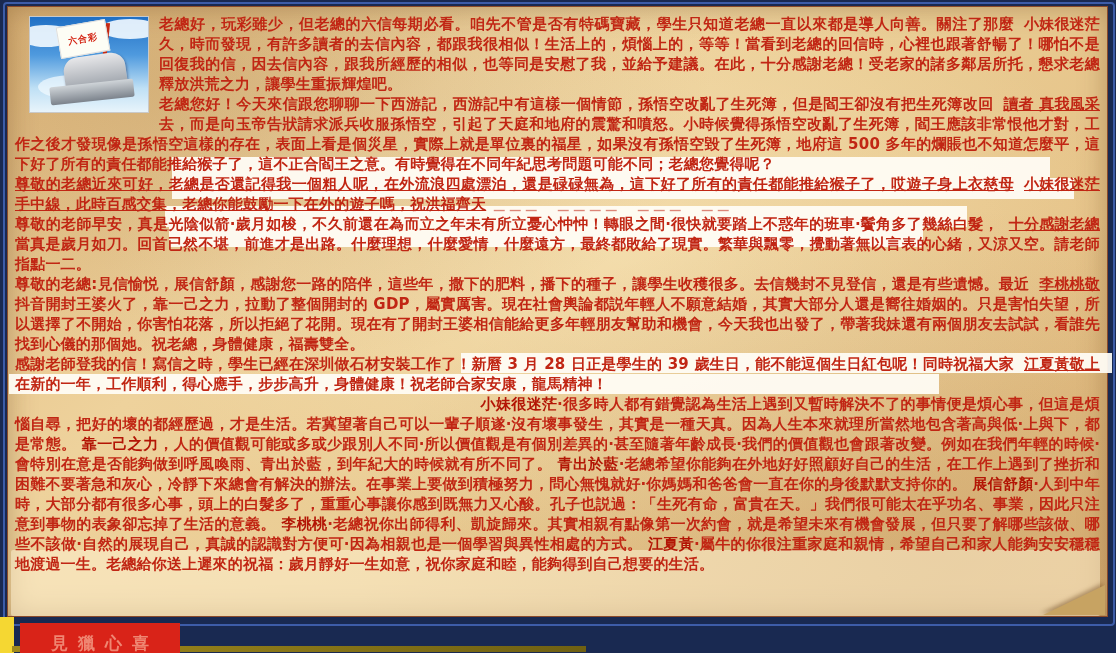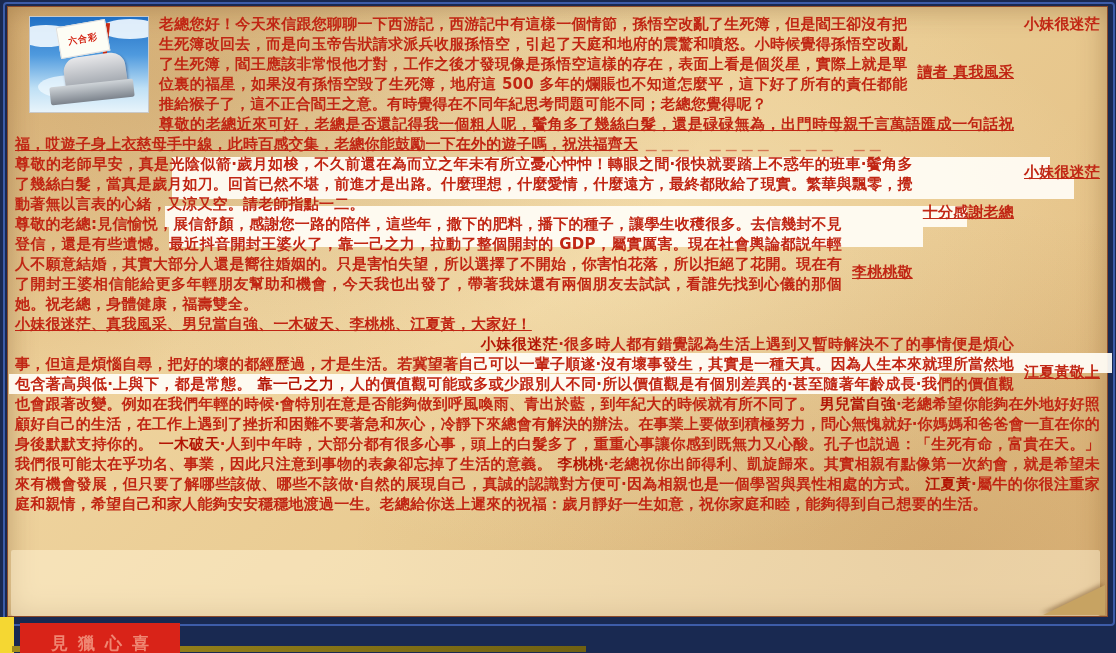--- a/index.html
+++ b/index.html
@@ -15,21 +15,21 @@
            radial-gradient(ellipse at 85% 90%, rgba(120,70,20,.15), rgba(120,70,20,0) 45%),
            radial-gradient(ellipse at 55% 40%, rgba(255,240,200,.45), rgba(255,240,200,0) 60%),
            linear-gradient(135deg,#e3bd82 0%,#eed29c 30%,#e9cb92 55%,#e2ba7e 100%);
          border:1px solid #8a4a2a;box-sizing:border-box;
          box-shadow:inset 0 0 28px rgba(90,50,10,.35);
          padding:7px 7px 0 7px;}
   .textflow{position:relative;z-index:2;color:#c12614;font-weight:700;
             font-size:15px;line-height:20px;text-align:justify;letter-spacing:.2px;}
   p.letter,p.greet,p.reply{margin:0;}
   .sig{float:right;padding-left:10px;}
-  .u{text-decoration:underline;margin-top:48px;}
+  .u{text-decoration:underline;}
   .dashes{opacity:.55;letter-spacing:1px;}
   .reply b{font-weight:900;color:#b31505;}
   .reply-indent{display:inline-block;width:460px;height:1px;}
   
   .patch{position:absolute;background:rgba(255,253,246,.93);z-index:1;}
   .patch.p1{left:164px;top:150px;width:878px;height:21px;}
   .patch.p2{left:164px;top:171px;width:902px;height:21px;}
   .patch.p3{left:157px;top:199px;width:802px;height:21px;}
   .patch.p4{left:161px;top:220px;width:754px;height:20px;}
   .patch.p5{left:453px;top:346px;width:651px;height:20px;}
@@ -92,55 +92,56 @@
         <span class="flagpole"></span>
         <span class="flag">
             <span>六合彩</span>
           </span>
         <span class="mailbox"></span>
         <span class="mailbox-base"></span>
       </span>
 
       <p class="letter">
         <span class="sig">小妹很迷茫</span>
+        <span>老總好，玩彩雖少，但老總的六信每期必看。咱先不管是否有特碼寶藏，學生只知道老總一直以來都是導人向善。關注了那麼久，時而發現，有許多讀者的去信內容，都跟我很相似！生活上的，煩惱上的，等等！當看到老總的回信時，心裡也跟著舒暢了！哪怕不是回復我的信，因去信內容，跟我所經歷的相似，也等同是安慰了我，並給予建議。在此，十分感謝老總！受老家的諸多鄰居所托，懇求老總釋放洪荒之力，讓學生重振輝煌吧。</span>
       </p>
 
       <p class="letter">
         <span class="sig u">讀者 真我風采</span>
         <span>老總您好！今天來信跟您聊聊一下西游記，西游記中有這樣一個情節，孫悟空改亂了生死簿，但是閻王卻沒有把生死簿改回去，而是向玉帝告狀請求派兵收服孫悟空，引起了天庭和地府的震驚和噴怒。小時候覺得孫悟空改亂了生死簿，閻王應該非常恨他才對，工作之後才發現像是孫悟空這樣的存在，表面上看是個災星，實際上就是單位裏的福星，如果沒有孫悟空毀了生死簿，地府這 500 多年的爛賬也不知道怎麼平，這下好了所有的責任都能推給猴子了，這不正合閻王之意。有時覺得在不同年紀思考問題可能不同；老總您覺得呢？</span>
       </p>
 
       <p class="letter">
         <span class="sig u">小妹很迷茫</span>
-        <span class="u">尊敬的老總近來可好，老總是否還記得我一個粗人呢，鬢角多了幾絲白髮，還是碌碌無為，出門時母親千言萬語匯成一句話祝福，哎遊子身上衣慈母手中線，此時百感交集，老總你能鼓勵一下在外的遊子嗎，祝洪福齊天</span>
+        <span class="u">尊敬的老總近來可好，老總是否還記得我一個粗人呢，在外流浪四處漂泊，還是碌碌無為，這下好了所有的責任都能推給猴子了，哎遊子身上衣慈母手中線，此時百感交集，老總你能鼓勵一下在外的遊子嗎，祝洪福齊天</span>
         <span class="dashes">＿＿＿　＿＿＿＿　＿＿＿　＿＿</span>
       </p>
 
       <p class="letter">
         <span class="sig u">十分感謝老總</span>
         <span>尊敬的老師早安，真是光陰似箭‧歲月如梭，不久前還在為而立之年未有所立憂心忡忡！轉眼之間‧很快就要踏上不惑年的班車‧鬢角多了幾絲白髮，當真是歲月如刀。回首已然不堪，前進才是出路。什麼理想，什麼愛情，什麼遠方，最終都敗給了現實。繁華與飄零，攪動著無以言表的心緒，又涼又空。請老師指點一二。</span>
       </p>
 
       <p class="letter">
         <span class="sig u">李桃桃敬</span>
         <span>尊敬的老總:見信愉悦，展信舒顏，感謝您一路的陪伴，這些年，撒下的肥料，播下的種子，讓學生收穫很多。去信幾封不見登信，還是有些遺憾。最近抖音開封王婆火了，靠一己之力，拉動了整個開封的 GDP，屬實厲害。現在社會輿論都説年輕人不願意結婚，其實大部分人還是嚮往婚姻的。只是害怕失望，所以選擇了不開始，你害怕花落，所以拒絕了花開。現在有了開封王婆相信能給更多年輕朋友幫助和機會，今天我也出發了，帶著我妹還有兩個朋友去試試，看誰先找到心儀的那個她。祝老總，身體健康，福壽雙全。</span>
       </p>
 
       <p class="letter">
         <span class="sig u">江夏黃敬上</span>
+        <span>感謝老師登我的信！寫信之時，學生已經在深圳做石材安裝工作了！新曆 3 月 28 日正是學生的 39 歲生日，能不能逗個生日紅包呢！同時祝福大家在新的一年，工作順利，得心應手，步步高升，身體健康！祝老師合家安康，龍馬精神！</span>
       </p>
 
-      <p class="greet u">小妹很迷茫、真我風采、男兒當自強、一木破天、李桃桃、江夏黃，大家好！</p>
 
       <p class="reply">
         <span class="reply-indent"></span>
         <b>小妹很迷茫</b><span>‧很多時人都有錯覺認為生活上遇到又暫時解決不了的事情便是煩心事，但這是煩惱自尋，把好的壞的都經歷過，才是生活。若冀望著自己可以一輩子順遂‧沒有壞事發生，其實是一種天真。因為人生本來就理所當然地包含著高與低‧上與下，都是常態。</span>
         <b>靠一己之力</b><span>，人的價值觀可能或多或少跟別人不同‧所以價值觀是有個別差異的‧甚至隨著年齡成長‧我們的價值觀也會跟著改變。例如在我們年輕的時候‧會特別在意是否能夠做到呼風喚雨、青出於藍，到年紀大的時候就有所不同了。</span>
-        <b>男兒當自強</b><span>‧老總希望你能夠在外地好好照顧好自己的生活，在工作上遇到了挫折和困難不要著急和灰心，冷靜下來總會有解決的辦法。在事業上要做到積極努力，問心無愧就好‧你媽媽和爸爸會一直在你的身後默默支持你的。</span>
-        <b>一木破天</b><span>‧人到中年時，大部分都有很多心事，頭上的白髮多了，重重心事讓你感到既無力又心酸。孔子也説過：「生死有命，富貴在天。」我們很可能太在乎功名、事業，因此只注意到事物的表象卻忘掉了生活的意義。</span>
+        <b>青出於藍</b><span>‧老總希望你能夠在外地好好照顧好自己的生活，在工作上遇到了挫折和困難不要著急和灰心，冷靜下來總會有解決的辦法。在事業上要做到積極努力，問心無愧就好‧你媽媽和爸爸會一直在你的身後默默支持你的。</span>
+        <b>展信舒顏</b><span>‧人到中年時，大部分都有很多心事，頭上的白髮多了，重重心事讓你感到既無力又心酸。孔子也説過：「生死有命，富貴在天。」我們很可能太在乎功名、事業，因此只注意到事物的表象卻忘掉了生活的意義。</span>
         <b>李桃桃</b><span>‧老總祝你出師得利、凱旋歸來。其實相親有點像第一次約會，就是希望未來有機會發展，但只要了解哪些該做、哪些不該做‧自然的展現自己，真誠的認識對方便可‧因為相親也是一個學習與異性相處的方式。</span>
         <b>江夏黃</b><span>‧屬牛的你很注重家庭和親情，希望自己和家人能夠安安穩穩地渡過一生。老總給你送上遲來的祝福：歲月靜好一生如意，祝你家庭和睦，能夠得到自己想要的生活。</span>
       </p>
     </div>
   </div>
 
   <div class="corner-yellow"></div>
   <div class="gold-strip"></div>
   <div class="label-box">
     <span>見獵心喜</span>

